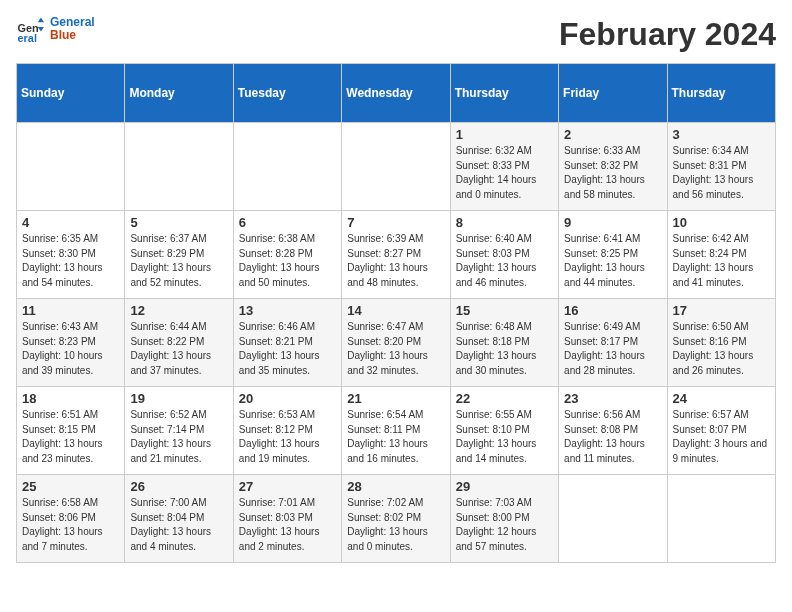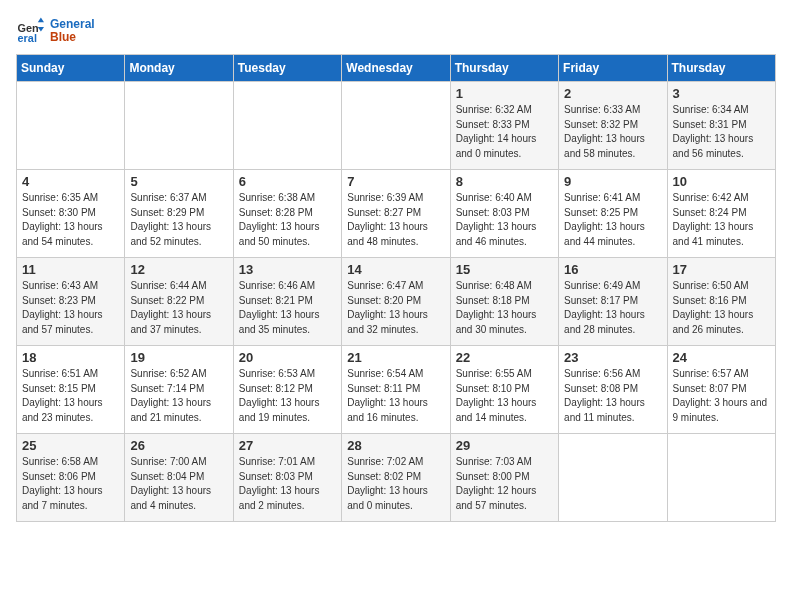--- a/index.html
+++ b/index.html
@@ -11,21 +11,21 @@
       padding: 16px;
     }
     .header {
       display: flex;
       justify-content: space-between;
       align-items: flex-start;
       margin-bottom: 10px;
     }
     .logo {
       display: flex;
-      align-items: flex-end;
+      align-items: flex-start;
       gap: 6px;
     }
     .logo-text {
       font-size: 12px;
       font-weight: bold;
       color: #333;
       line-height: 1.1;
     }
     .logo-text span {
       color: #1a6bbf;
@@ -49,21 +49,21 @@
     table {
       width: 100%;
       border-collapse: collapse;
       table-layout: fixed;
     }
     thead tr th {
       background: #1a6bbf;
       color: #fff;
       font-size: 12px;
       font-weight: bold;
-      padding: 6px 4px;
+      padding: 22px 4px;
       text-align: left;
       border: 1px solid #ccc;
     }
     tbody tr td {
       vertical-align: top;
       border: 1px solid #ccc;
       padding: 4px 5px;
       height: 88px;
       font-size: 10px;
       color: #333;
@@ -101,20 +101,21 @@
       <polygon points="28,14 36,14 32,20" fill="#1a6bbf"></polygon>
     </svg>
     <div>
       <div class="logo-text">
         <span>General</span><br>
         <span style="color:#c2410c;">Blue</span>
       </div>
     </div>
   </div>
   <div class="title-block">
+    <div class="month-title">February 2024</div>
   </div>
 </div>
 
 <table>
   <thead>
     <tr id="header-row">
         <th>Sunday</th>
         <th>Monday</th>
         <th>Tuesday</th>
         <th>Wednesday</th>
@@ -168,21 +169,21 @@
           <div class="day-info"><span>Sunrise: 6:41 AM</span><br><span>Sunset: 8:25 PM</span><br><span>Daylight: 13 hours and 44 minutes.</span></div>
         </td>
         <td>
           <span class="day-num">10</span>
           <div class="day-info"><span>Sunrise: 6:42 AM</span><br><span>Sunset: 8:24 PM</span><br><span>Daylight: 13 hours and 41 minutes.</span></div>
         </td>
       </tr>
       <tr>
         <td>
           <span class="day-num">11</span>
-          <div class="day-info"><span>Sunrise: 6:43 AM</span><br><span>Sunset: 8:23 PM</span><br><span>Daylight: 13 hours and 57 minutes.</span></div>
+          <div class="day-info"><span>Sunrise: 6:43 AM</span><br><span>Sunset: 8:23 PM</span><br><span>Daylight: 10 hours and 39 minutes.</span></div>
         </td>
         <td>
           <span class="day-num">12</span>
           <div class="day-info"><span>Sunrise: 6:44 AM</span><br><span>Sunset: 8:22 PM</span><br><span>Daylight: 13 hours and 37 minutes.</span></div>
         </td>
         <td>
           <span class="day-num">13</span>
           <div class="day-info"><span>Sunrise: 6:46 AM</span><br><span>Sunset: 8:21 PM</span><br><span>Daylight: 13 hours and 35 minutes.</span></div>
         </td>
         <td>

